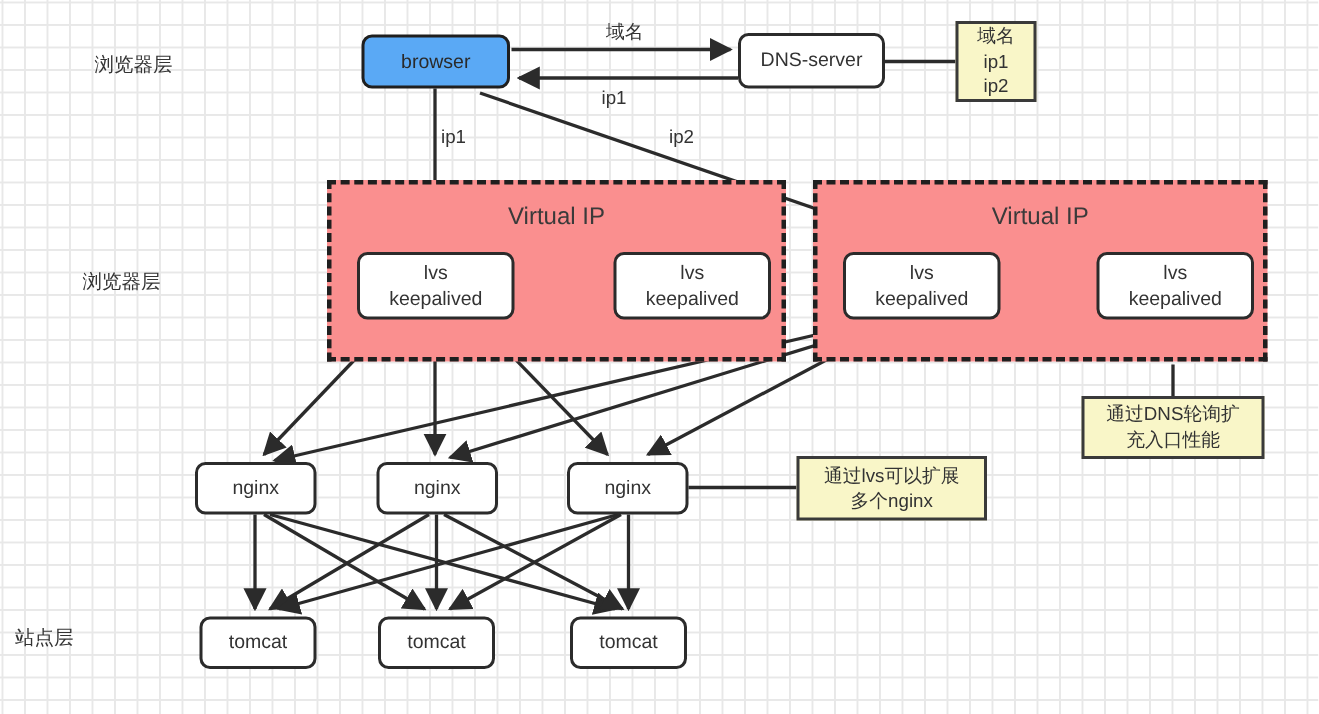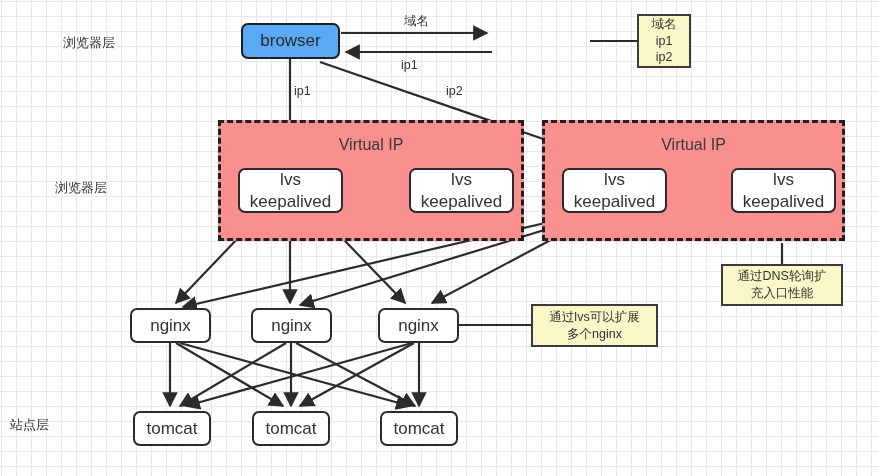--- a/index.html
+++ b/index.html
@@ -39,21 +39,21 @@
     position: absolute;
     box-sizing: border-box;
     display: flex;
     flex-direction: column;
     align-items: center;
     justify-content: center;
     border: 2px solid #2b2b2b;
     border-radius: 7px;
     background: #ffffff;
     color: #333333;
-    font-size: 17px;
+    font-size: 13px;
     line-height: 1.25;
     text-align: center;
     z-index: 3;
   }
   .node.browser {
     background: #5aa9f5;
     border-color: #1f1f1f;
     color: #2a2a2a;
   }
   .group-vip {
@@ -162,20 +162,23 @@
     <div class="group-title">Virtual IP</div>
   </div>
   <div class="group-vip" style="left:542px; top:120px; width:303px; height:121px;">
     <div class="group-title">Virtual IP</div>
   </div>
 
   <div class="node browser" style="left:241px; top:23px; width:99px; height:36px;">
     <span>browser</span>
   </div>
 
+  <div class="node" style="left:492px; top:22px; width:98px; height:37px;">
+    <span>DNS-server</span>
+  </div>
 
   <div class="node" style="left:238px; top:168px; width:105px; height:45px;">
     <span>lvs</span>
     <span class="line2">keepalived</span>
   </div>
   <div class="node" style="left:409px; top:168px; width:105px; height:45px;">
     <span>lvs</span>
     <span class="line2">keepalived</span>
   </div>
   <div class="node" style="left:562px; top:168px; width:105px; height:45px;">

